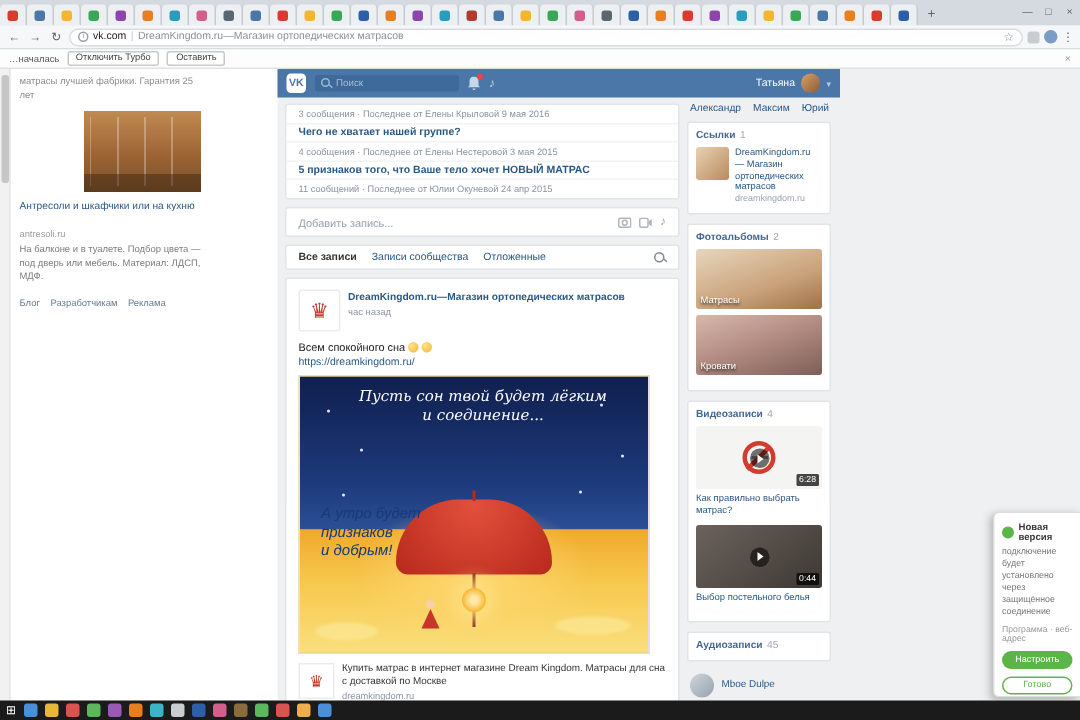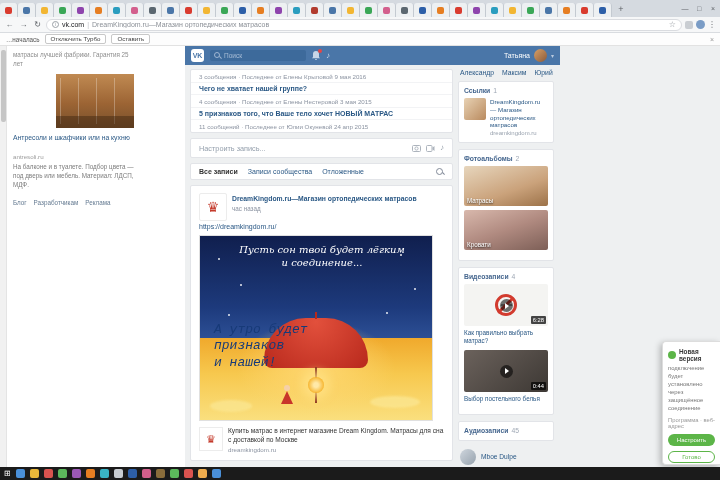--- a/index.html
+++ b/index.html
@@ -104,22 +104,22 @@
 
   
   .scene{position:relative;width:234px;height:186px;margin-top:5px;border:1px solid #e0e0e0;overflow:hidden;background:#f7bc3a}
   .scene-sky{position:absolute;left:0;top:0;right:0;height:102px;background:linear-gradient(180deg,#101f4e,#1d3a7c 70%,#2c4f95)}
   .scene-ground{position:absolute;left:0;top:102px;right:0;bottom:0;background:linear-gradient(180deg,#f0a92c,#f7c94f 45%,#fadf7e)}
   .scene-glow{position:absolute;left:50%;top:84px;width:160px;height:96px;margin-left:-80px;
     background:radial-gradient(ellipse at center,rgba(255,216,115,.95) 0%,rgba(255,216,115,0) 70%)}
   .star{position:absolute;width:2px;height:2px;border-radius:50%;background:#fff;opacity:.9}
   .scene-t1{position:absolute;top:7px;left:12px;right:0;text-align:center;color:#fff;
     font-family:"DejaVu Serif",serif;font-style:italic;font-size:10px;line-height:1.3}
-  .scene-t2{position:absolute;top:86px;left:14px;color:#173a78;font-family:Liberation Mono, monospace;font-style:italic;
-    font-size:13px;line-height:1.25}
+  .scene-t2{position:absolute;top:86px;left:14px;color:#173a78;font-family:Liberation Sans, sans-serif;font-style:italic;
+    font-size:10px;line-height:1.25}
   .umb{position:absolute;left:50%;top:82px;width:104px;height:50px;margin-left:-52px;
     background:radial-gradient(circle at 50% 8%,#e2503c,#b8291c);border-radius:52px 52px 10px 10px}
   .umb::before{content:"";position:absolute;left:50%;top:-6px;width:2px;height:7px;margin-left:-1px;background:#b8291c}
   .umb-pole{position:absolute;left:50%;top:131px;width:2px;height:36px;margin-left:-1px;background:#7e2014}
   .lamp{position:absolute;left:50%;top:141px;width:16px;height:16px;margin-left:-8px;border-radius:50%;
     background:radial-gradient(circle,#ffe9a8 20%,#f7b733 70%,#e0922a);box-shadow:0 0 10px 6px rgba(255,224,130,.85)}
   .girl-head{position:absolute;left:84px;top:149px;width:6px;height:6px;border-radius:50%;background:#f6d0a7}
   .girl-body{position:absolute;left:81px;top:155px;width:0;height:0;border-left:6px solid transparent;
     border-right:6px solid transparent;border-bottom:13px solid #c8352a}
   .cloud{position:absolute;height:12px;border-radius:50%;background:#fbe58e;opacity:.85;filter:blur(1px)}
@@ -357,21 +357,21 @@
 
       <div class="card">
         <div class="disc-meta">3 сообщения · Последнее от Елены Крыловой 9 мая 2016</div>
         <div class="disc-title">Чего не хватает нашей группе?</div>
         <div class="disc-meta">4 сообщения · Последнее от Елены Нестеровой 3 мая 2015</div>
         <div class="disc-title">5 признаков того, что Ваше тело хочет НОВЫЙ МАТРАС</div>
         <div class="disc-meta">11 сообщений · Последнее от Юлии Окуневой 24 апр 2015</div>
       </div>
 
       <div class="card compose">
-        <span class="compose-ph">Настроить запись...</span>
+        <span class="compose-ph">Добавить запись...</span>
         <span class="cicon">
           <svg width="9" height="8" viewBox="0 0 9 8">
               <rect x="0.5" y="1.5" width="8" height="6" rx="1" fill="none" stroke="#99a2ad"></rect>
               <circle cx="4.5" cy="4.5" r="1.6" fill="none" stroke="#99a2ad"></circle>
             </svg>
         </span>
         <span class="cicon">
           <svg width="9" height="7" viewBox="0 0 9 7">
               <rect x="0.5" y="0.5" width="5.5" height="6" rx="1" fill="none" stroke="#99a2ad"></rect>
               <path d="M6.5 2.5 8.5 1v5L6.5 4.5z" fill="#99a2ad"></path>
@@ -389,20 +389,25 @@
           </span>
       </div>
 
       <div class="card post">
         <div class="post-head">
           <div class="post-ava">♛</div>
           <div>
             <div class="post-author">DreamKingdom.ru—Магазин ортопедических матрасов</div>
             <div class="post-time">час назад</div>
           </div>
+        </div>
+        <div class="post-text">
+          <span>Всем спокойного сна</span>
+          <span class="emoji-moon"></span>
+          <span class="emoji-moon"></span>
         </div>
         <div class="post-link">https://dreamkingdom.ru/</div>
 
         <div class="scene">
           <div class="scene-sky"></div>
           <div class="scene-ground"></div>
           <div class="scene-glow"></div>
           <span class="star" style="left:18px;top:22px"></span>
           <span class="star" style="left:40px;top:48px"></span>
           <span class="star" style="left:200px;top:18px"></span>
@@ -412,21 +417,21 @@
           <div class="scene-t1">
             <div>Пусть сон твой будет лёгким</div>
             <div>и соединение...</div>
           </div>
           <div class="umb"></div>
           <div class="umb-pole"></div>
           <div class="lamp"></div>
           <div class="scene-t2">
             <div>А утро будет</div>
             <div>признаков</div>
-            <div>и нашей!</div>
+            <div>и добрым!</div>
           </div>
           <div class="girl-head"></div>
           <div class="girl-body"></div>
           <div class="cloud" style="left:10px;bottom:8px;width:42px"></div>
           <div class="cloud" style="right:12px;bottom:12px;width:50px"></div>
         </div>
 
         <div class="attach">
           <div class="attach-logo">♛</div>
           <div>

